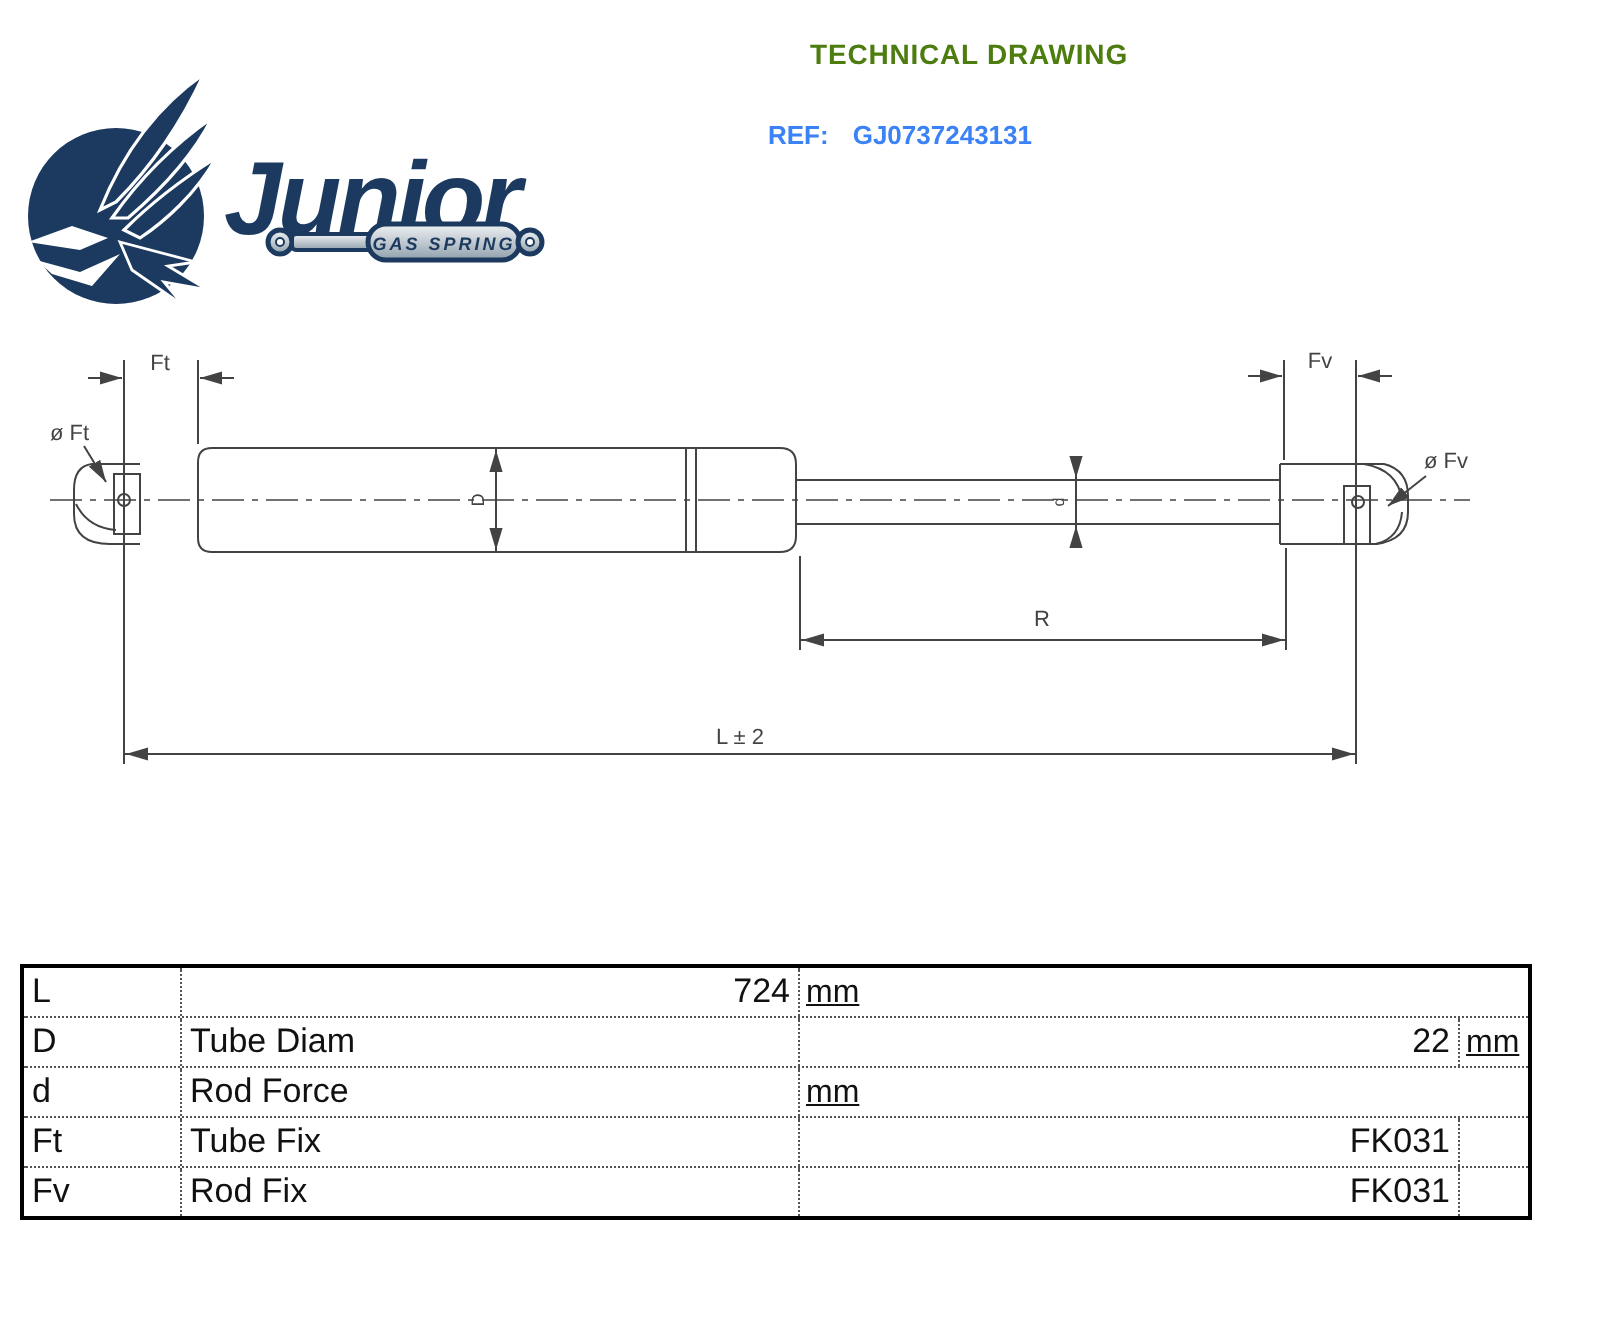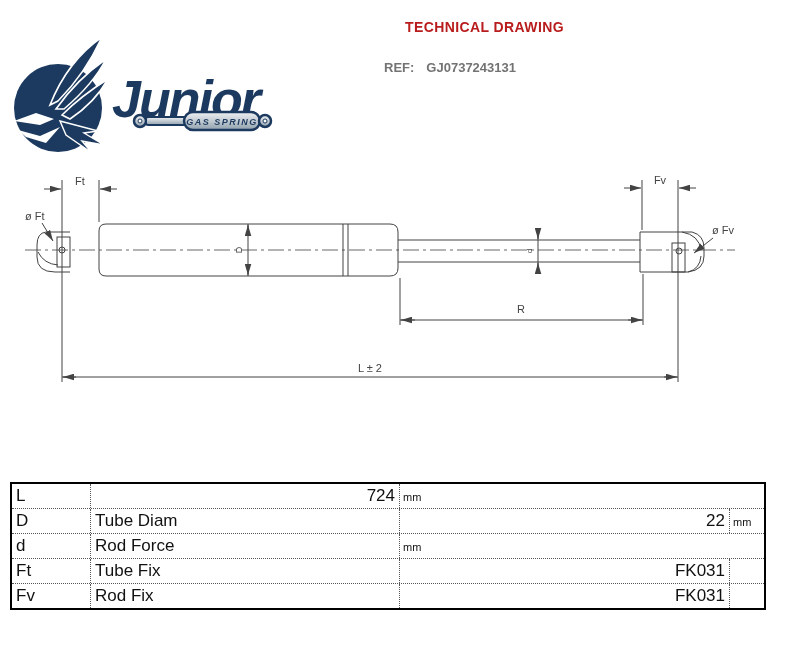--- a/index.html
+++ b/index.html
@@ -3,44 +3,44 @@
 <meta charset="utf-8">
 <style>
   html,body{margin:0;padding:0;background:#fff;}
   .page{
     position:relative;width:802px;height:659px;background:#fff;
     font-family:"Liberation Sans",sans-serif;color:#111;overflow:hidden;
   }
   .logo{position:absolute;left:10px;top:35px;width:275px;height:120px;}
   .title{
     position:absolute;left:405px;top:19px;
-    font-size:14px;font-weight:bold;letter-spacing:.4px;color:#b91c1c;white-space:nowrap;
+    font-size:14px;font-weight:bold;letter-spacing:.4px;color:#4d7c0f;white-space:nowrap;
   }
   .ref-line{
     position:absolute;left:384px;top:60px;
-    font-size:13px;font-weight:bold;color:#737373;white-space:nowrap;
+    font-size:13px;font-weight:bold;color:#3b82f6;white-space:nowrap;
   }
   .ref-line .ref-value{margin-left:12px;}
   .drawing{position:absolute;left:0;top:160px;width:802px;height:250px;}
   .drawing text{font-family:"Liberation Sans",sans-serif;fill:#434343;}
   .spec-table{
     position:absolute;left:10px;top:482px;width:752px;
     border:2px solid #000;background:#fff;
   }
   .spec-row{
     display:grid;grid-template-columns:79px 309px 330px 30px;
     align-items:baseline;height:24px;line-height:23px;
     border-bottom:1px dotted #555;
   }
   .spec-row:last-child{border-bottom:none;}
   .spec-cell{overflow:hidden;white-space:nowrap;}
   .cell-symbol{padding-left:4px;font-size:17px;border-right:1px dotted #555;height:100%;}
   .cell-name{padding-left:4px;font-size:17px;border-right:1px dotted #555;height:100%;}
   .cell-value{text-align:right;padding-right:4px;font-size:17px;border-right:1px dotted #555;height:100%;}
-  .cell-unit{padding-left:3px;font-size:11px;height:100%;}
+  .cell-unit{padding-left:3px;font-size:16px;height:100%;text-decoration:underline;}
 </style>
 </head>
 <body>
 
 <div class="page">
 
   <div class="logo">
     <svg width="275" height="120" viewBox="0 0 275 120">
       <defs>
         <linearGradient id="silverGrad" x1="0" y1="0" x2="0" y2="1">

